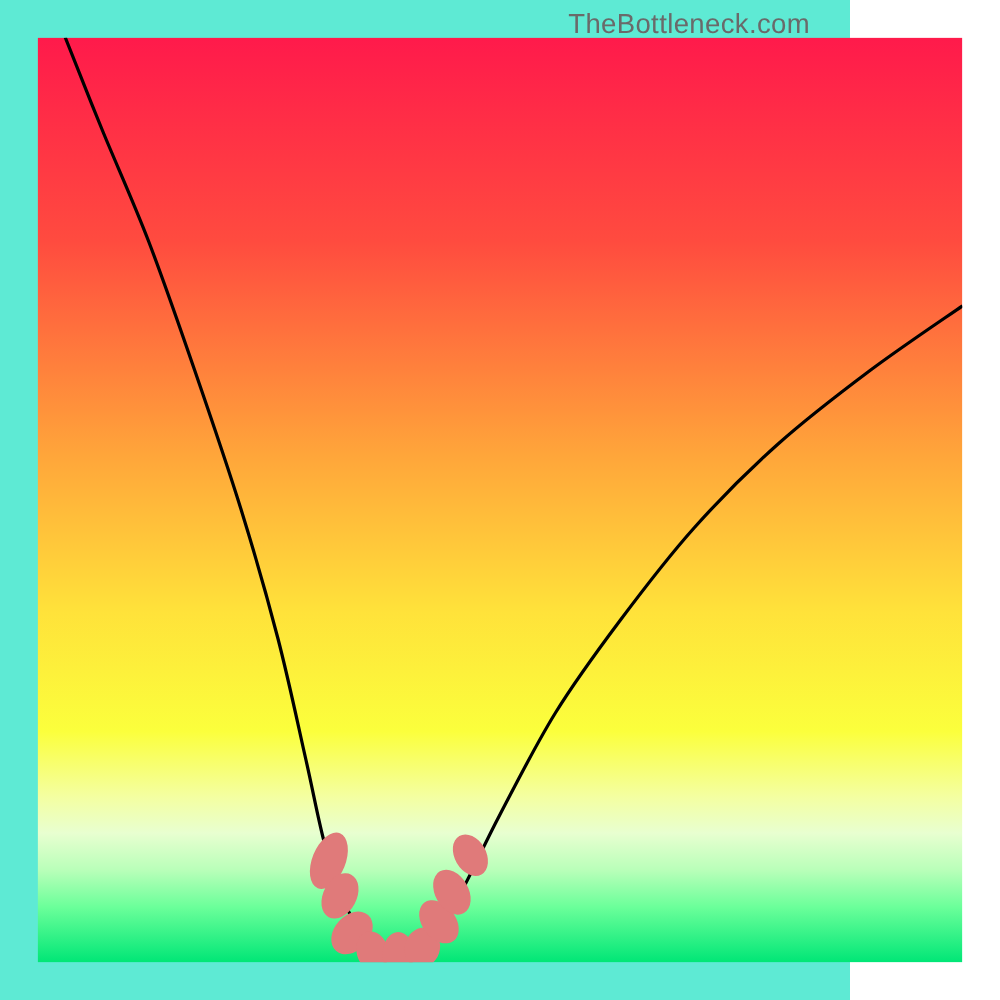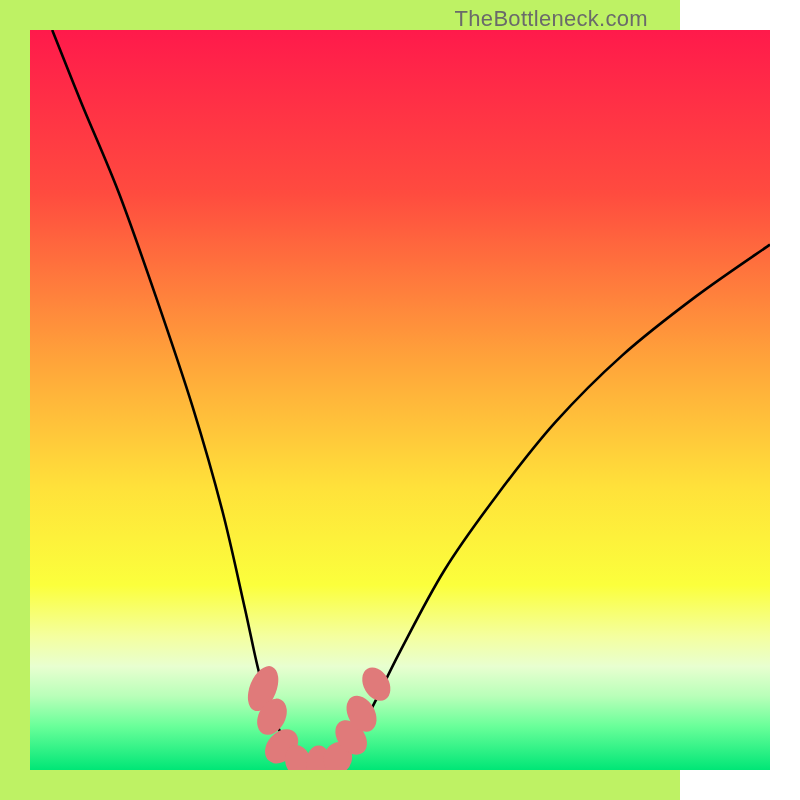--- a/index.html
+++ b/index.html
@@ -6,21 +6,21 @@
     margin: 0;
     padding: 0;
     width: 800px;
     height: 800px;
     overflow: hidden;
     font-family: Arial, sans-serif;
   }
   .frame {
     width: 680px;
     height: 800px;
-    background: #bef264;
+    background: #5eead4;
     position: relative;
     text-align: center;
   }
   .plot-area {
     position: absolute;
     left: 30px;
     top: 30px;
     width: 740px;
     height: 740px;
     overflow: hidden;

